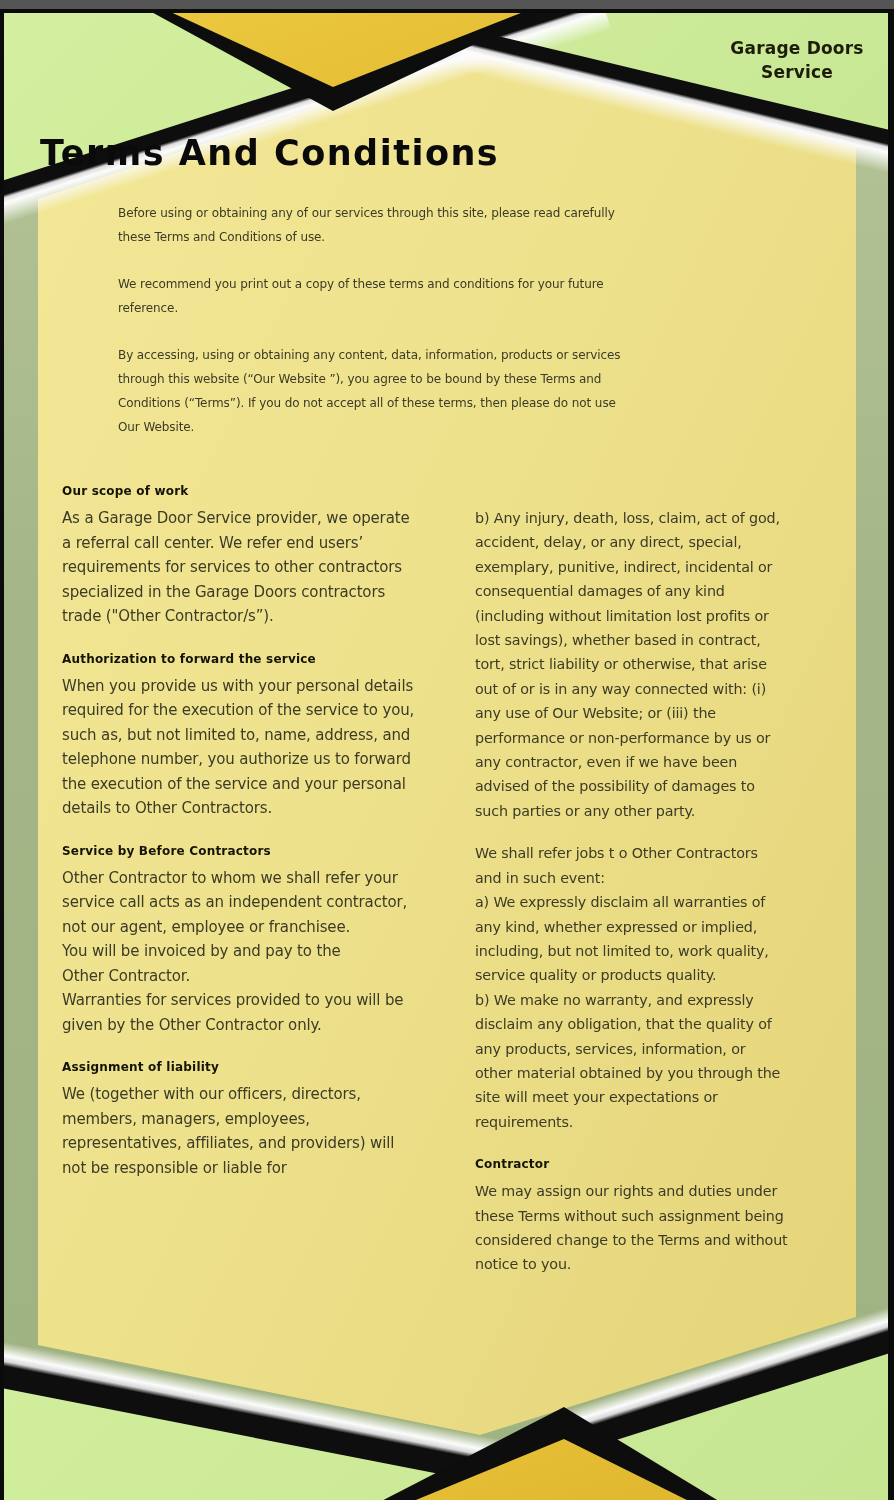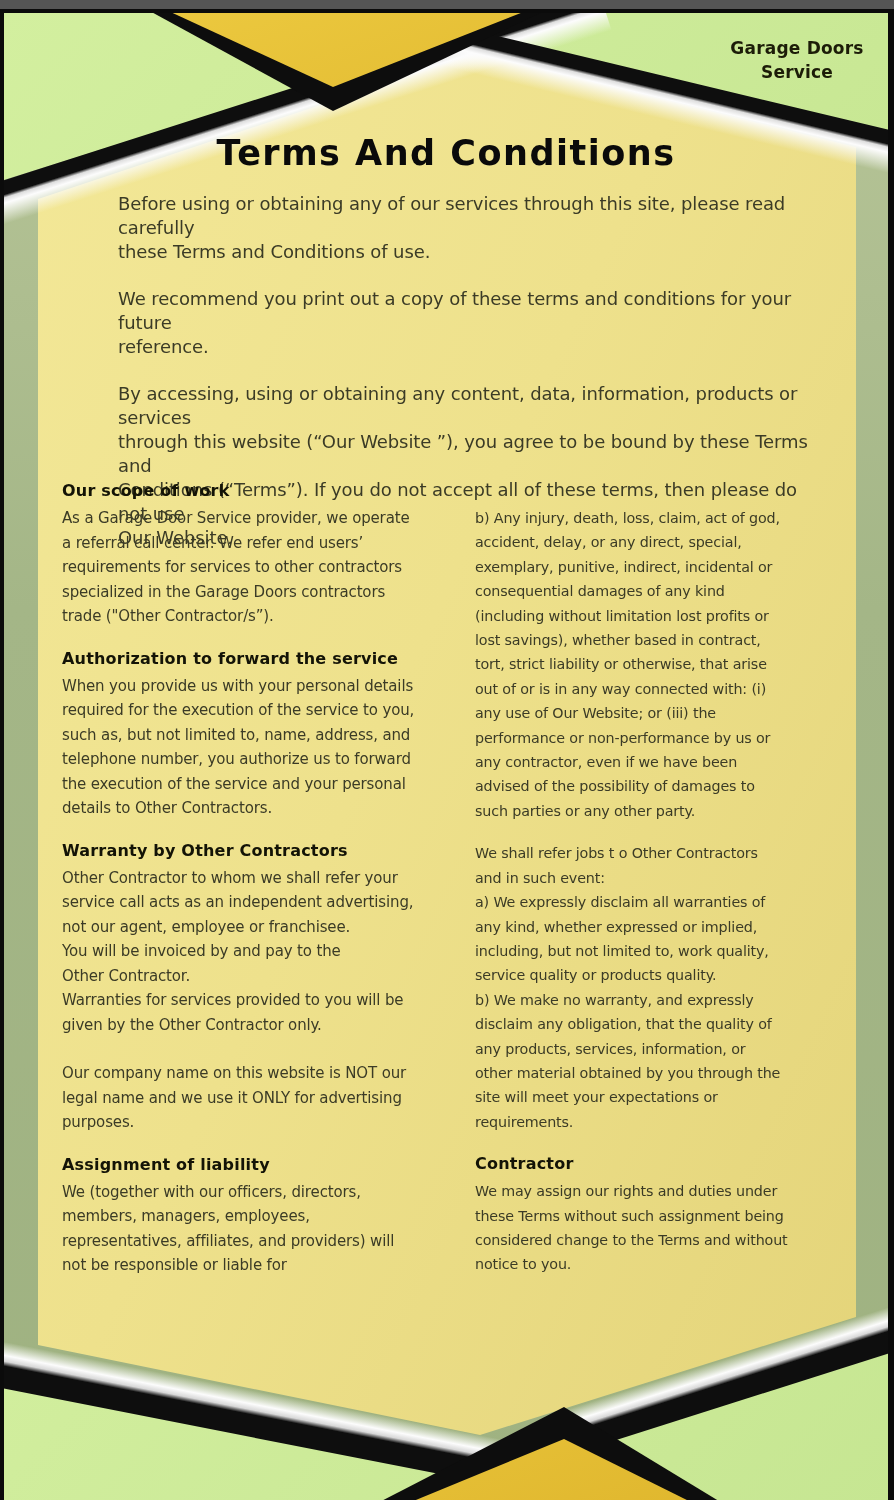--- a/index.html
+++ b/index.html
@@ -47,28 +47,28 @@
     clip-path:polygon(366px 120px,732px 120px,564px 18px);}
   .gold-bottom{left:0;top:1380px;width:894px;height:120px;
     clip-path:polygon(394px 120px,705px 120px,564px 50px);}
   
   .frame{left:0;top:0;width:894px;height:1500px;box-sizing:border-box;
     border-style:solid;border-color:#0b0b0b;border-width:4px 6px 6px 4px;z-index:40;}
   
   .content{position:absolute;z-index:10;color:#3b3b26;}
   .brand{right:0;top:27px;width:194px;text-align:center;
     font-weight:bold;font-size:17px;line-height:24px;color:#1c1c08;letter-spacing:.2px;}
-  .title{left:46px;top:124px;width:800px;text-align:center;
+  .title{left:40px;top:124px;width:800px;text-align:left;
     font-size:35px;line-height:40px;font-weight:bold;color:#0a0a0a;letter-spacing:1.5px;margin:0;}
-  .intro{left:118px;top:183px;width:700px;font-size:18px;line-height:24px;letter-spacing:-.1px;}
+  .intro{left:118px;top:192px;width:700px;font-size:12px;line-height:24px;letter-spacing:-.1px;}
   .intro p{margin:0 0 23px;white-space:pre-line;}
   .col{top:470px;}
   .col-left{left:62px;width:395px;font-size:15px;line-height:24.5px;}
   .col-right{left:475px;width:378px;font-size:14.3px;line-height:24.4px;padding-top:27px;}
-  .col h3{font-size:16px;line-height:24px;margin:0 0 3px;color:#131306;letter-spacing:.2px;}
+  .col h3{font-size:12px;line-height:24px;margin:0 0 3px;color:#131306;letter-spacing:.2px;}
   .col p{margin:0 0 24px;white-space:pre-line;letter-spacing:-.15px;}
   .col section{margin-bottom:-3px;}
   .col p:last-child{margin-bottom:21px;}
 </style>
 </head>
 <body>
 
 <div class="page">
 
   <div class="layer panel"></div>
@@ -120,31 +120,28 @@
     <section>
       <h3>Authorization to forward the service</h3>
       <p>When you provide us with your personal details
 required for the execution of the service to you,
 such as, but not limited to, name, address, and
 telephone number, you authorize us to forward
 the execution of the service and your personal
 details to Other Contractors.</p>
     </section>
     <section>
-      <h3>Warranty by Other Contractors</h3>
+      <h3>Service by Before Contractors</h3>
       <p>Other Contractor to whom we shall refer your
-service call acts as an independent advertising,
+service call acts as an independent contractor,
 not our agent, employee or franchisee.
 You will be invoiced by and pay to the
 Other Contractor.
 Warranties for services provided to you will be
 given by the Other Contractor only.</p>
-      <p>Our company name on this website is NOT our
-legal name and we use it ONLY for advertising
-purposes.</p>
     </section>
     <section>
       <h3>Assignment of liability</h3>
       <p>We (together with our officers, directors,
 members, managers, employees,
 representatives, affiliates, and providers) will
 not be responsible or liable for</p>
     </section>
   </div>
 

